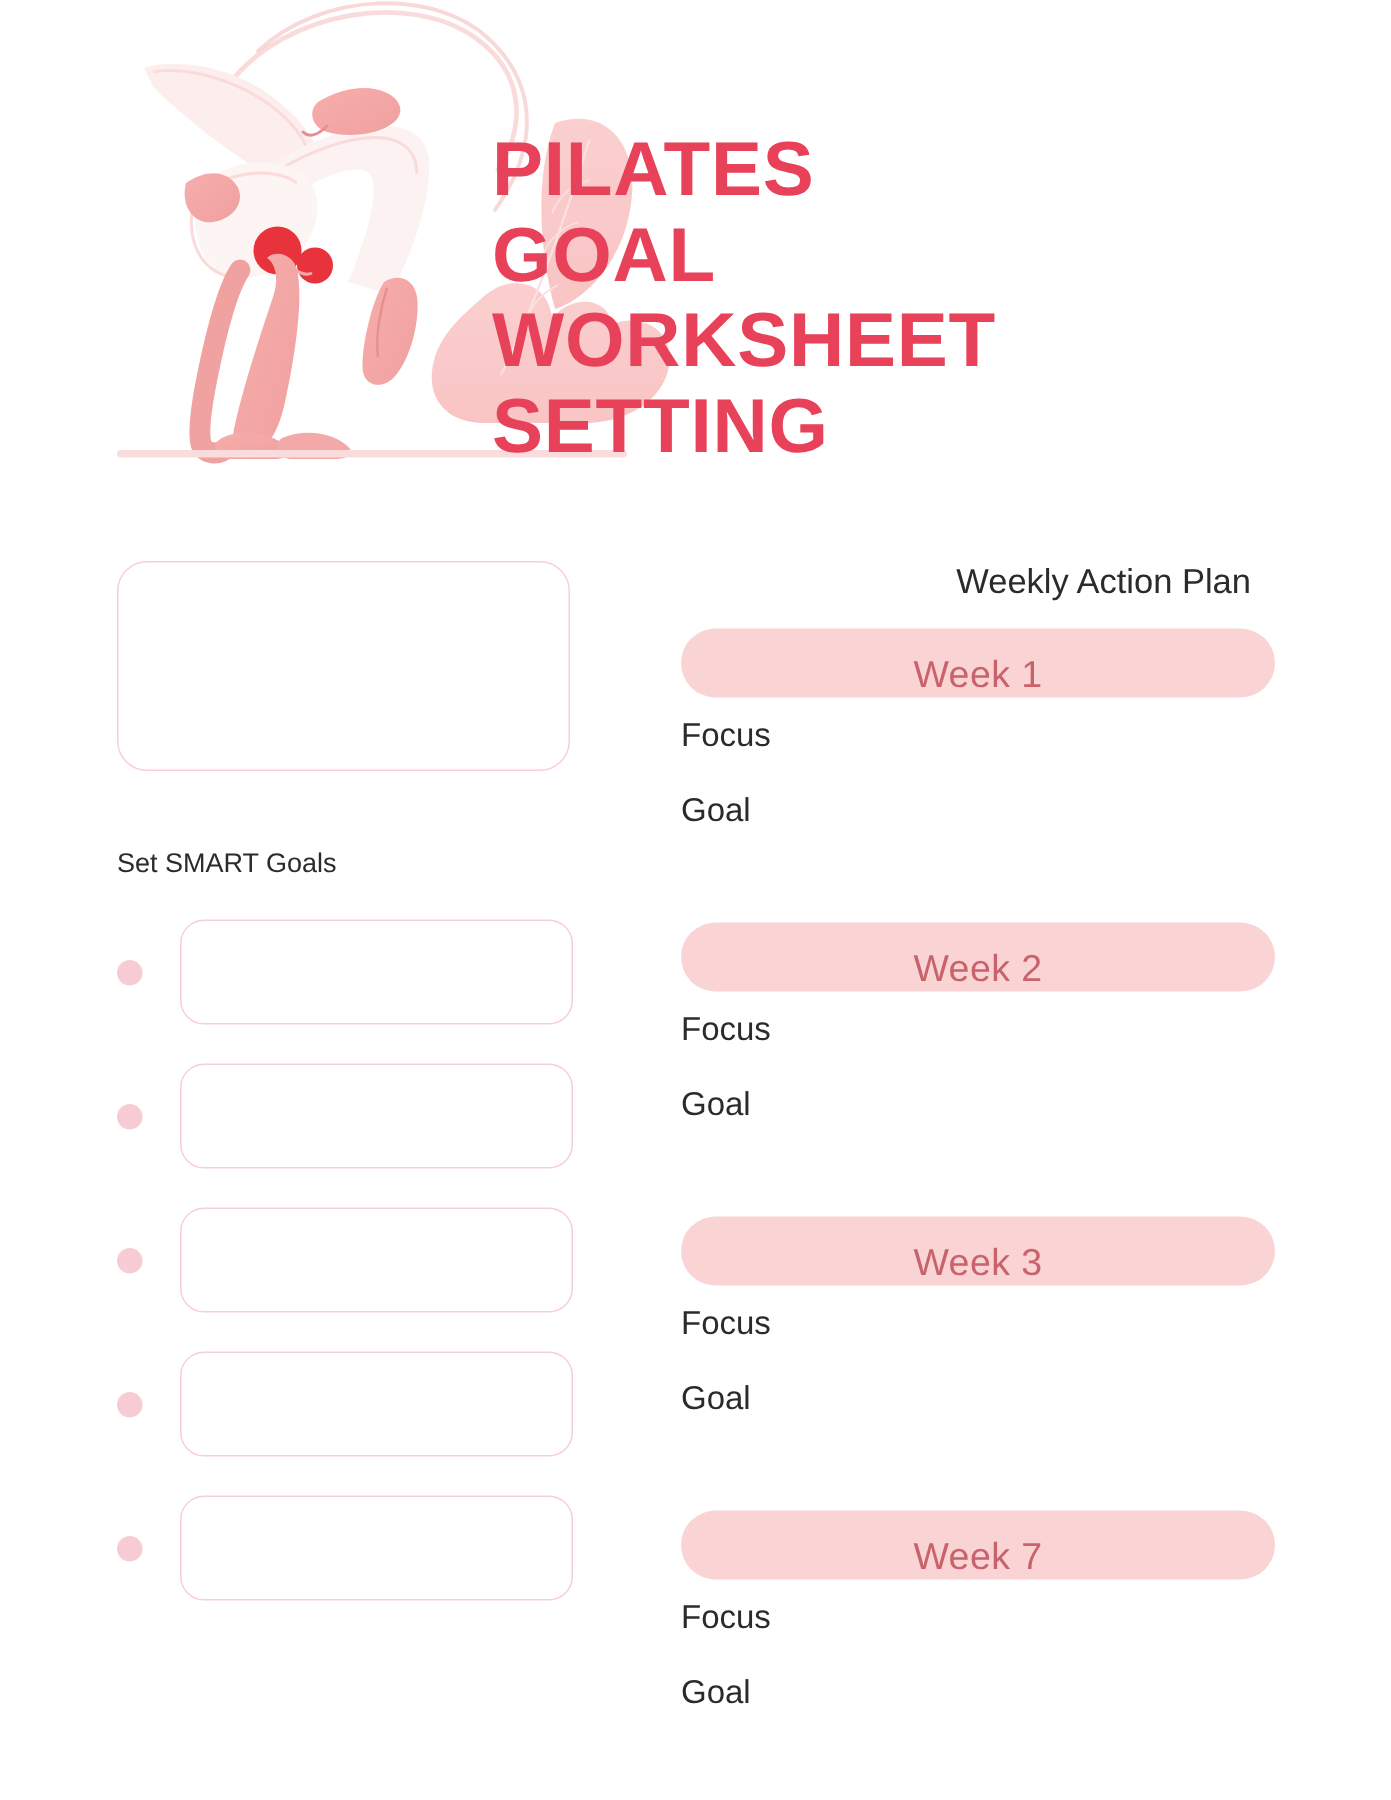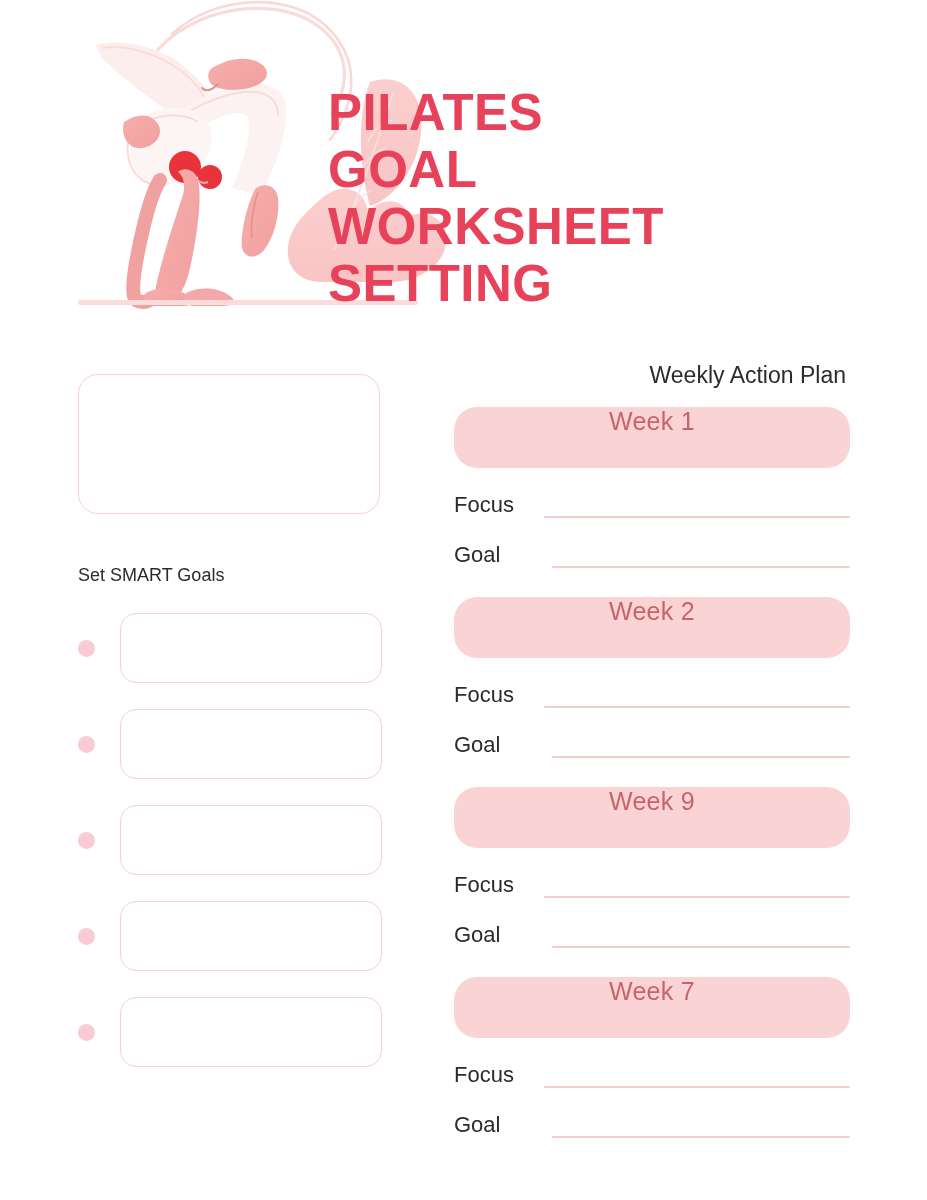--- a/index.html
+++ b/index.html
@@ -108,44 +108,45 @@
     position: absolute;
     left: 454px;
     top: 356px;
     width: 396px;
   }
   .plan-heading {
     font-size: 23px;
     line-height: 30px;
     color: #2b2b2b;
     text-align: right;
-    margin: 4px;
+    margin: 16px;
   }
   .week-group { margin-top: 17px; }
-  .week-group + .week-group { margin-top: 17px; }
+  .week-group + .week-group { margin-top: 38px; }
   .week-pill {
     width: 396px;
-    height: 61px;
+    height: 46px;
     border-radius: 23px;
     background: #fad4d4;
     display: flex;
-    align-items: flex-start;
+    align-items: flex-end;
     justify-content: center;
     box-sizing: border-box;
   }
   .week-pill-label {
     font-size: 25px;
     font-weight: 400;
     color: #c9636b;
     letter-spacing: 0.3px;
   }
   .field-row {
     display: flex;
-    align-items: center;
+    align-items: flex-start;
     height: 50px;
+    flex-direction: column;
   }
   .field-row.focus-row { margin-top: 12px; }
   .field-label {
     font-size: 22px;
     color: #2b2b2b;
     width: 90px;
     flex: none;
   }
   .field-line {
     flex: 1;
@@ -292,21 +293,21 @@
       <span class="field-line"></span>
     </div>
     <div class="field-row goal-row">
       <span class="field-label">Goal</span>
       <span class="field-line"></span>
     </div>
   </div>
 
   <div class="week-group">
     <div class="week-pill">
-      <span class="week-pill-label">Week 9</span>
+      <span class="week-pill-label">Week 3</span>
     </div>
     <div class="field-row focus-row">
       <span class="field-label">Focus</span>
       <span class="field-line"></span>
     </div>
     <div class="field-row goal-row">
       <span class="field-label">Goal</span>
       <span class="field-line"></span>
     </div>
   </div>

